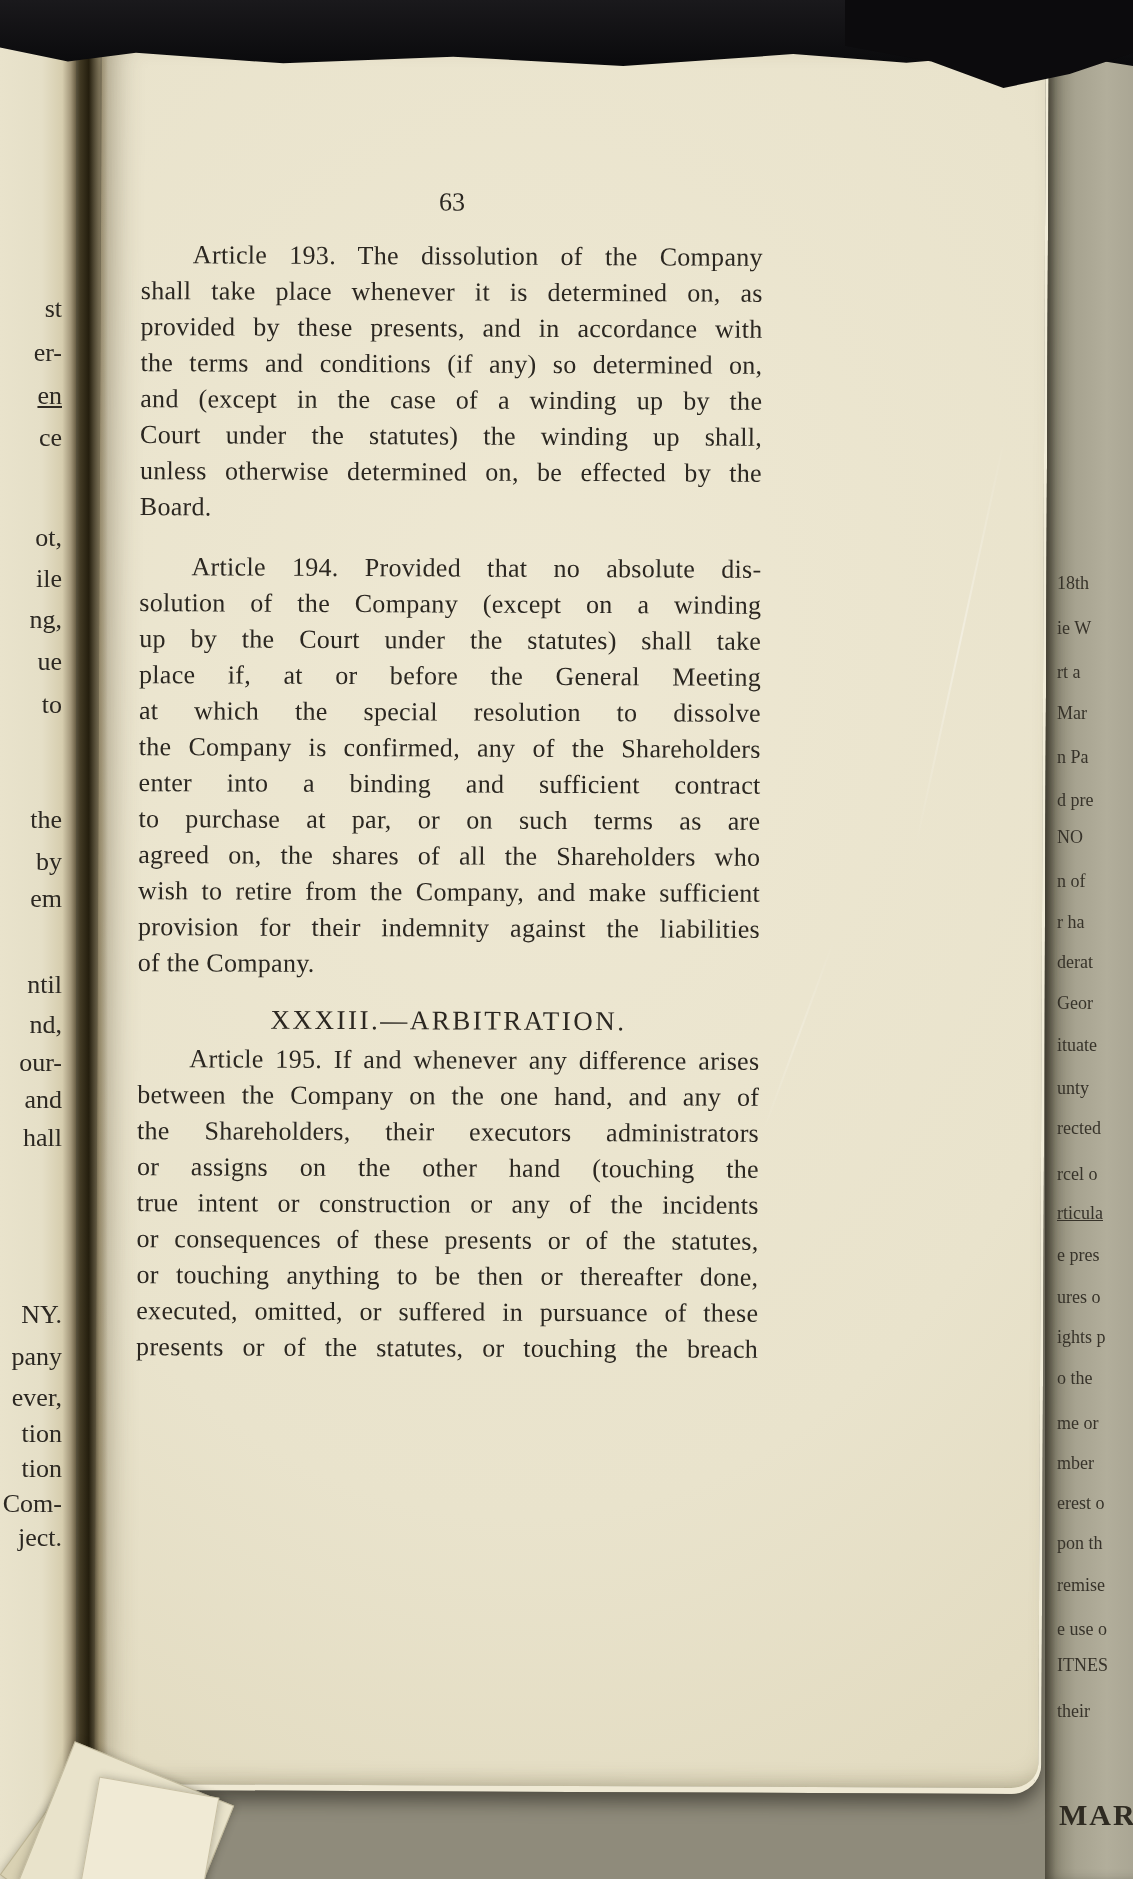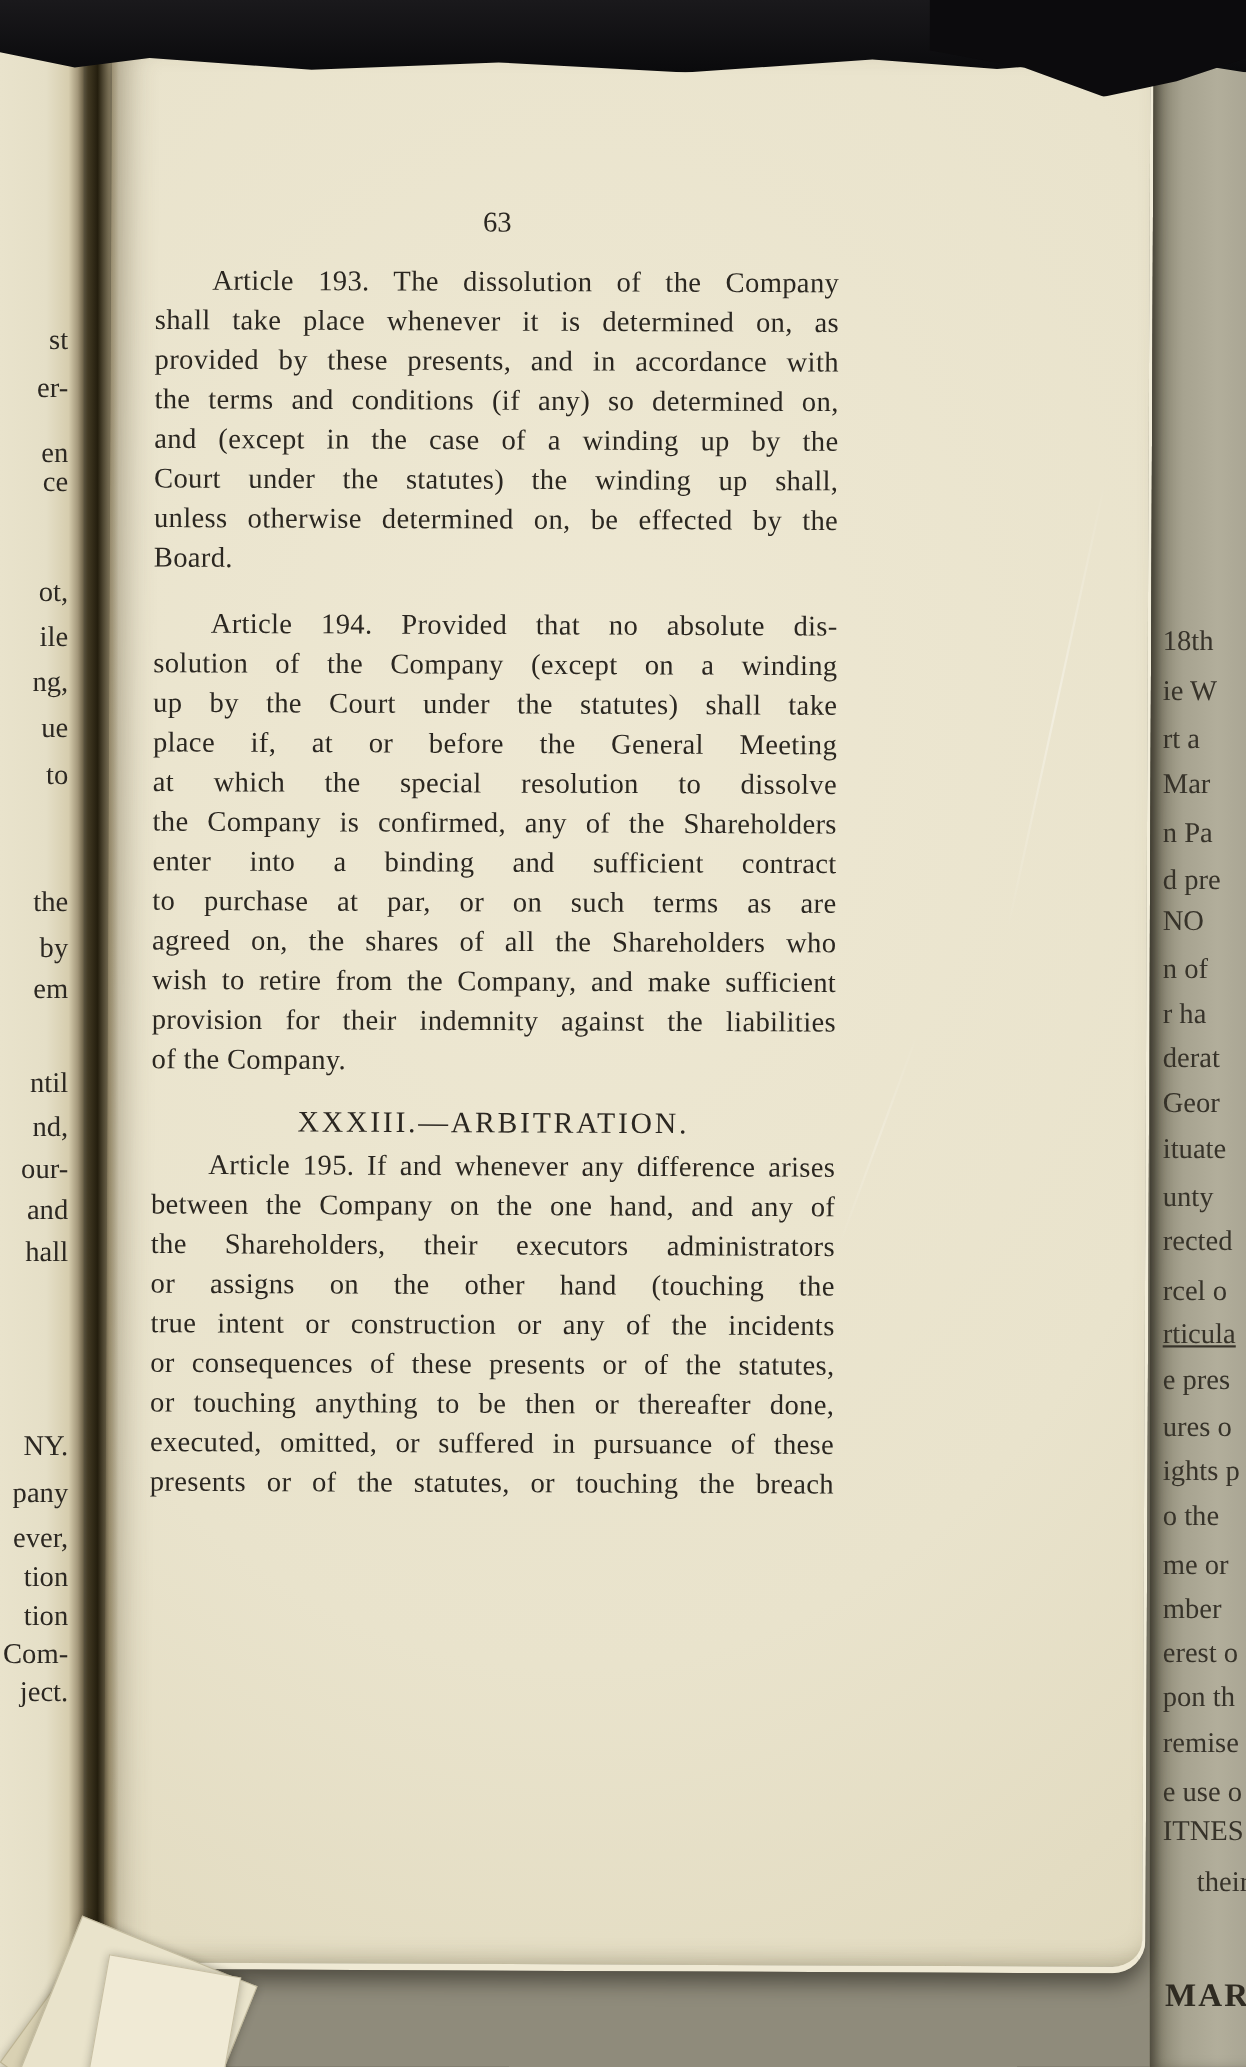--- a/index.html
+++ b/index.html
@@ -19,21 +19,21 @@
     font-size:34px;letter-spacing:14px;color:#504c3b;opacity:.85;
   }
   
   .right-page{
     position:absolute;left:1045px;top:0;width:88px;height:100%;
     background:linear-gradient(90deg,#767260 0%,#8f8b77 12%,#a7a390 35%,#b2ae9b 70%,#aaa694 100%);
     box-shadow:inset 10px 0 14px -6px rgba(25,22,14,.55);
   }
   .rfrag{
     position:absolute;left:12px;height:34px;line-height:34px;
-    font-size:26px;color:#37332a;white-space:nowrap;
+    font-size:18px;color:#37332a;white-space:nowrap;
   }
   .rfrag.strong{font-weight:normal;}
   .mar{
     position:absolute;left:14px;top:1798px;
     font-size:30px;font-weight:bold;letter-spacing:2px;color:#2f2b22;white-space:nowrap;
   }
   
   .main-page{
     position:absolute;left:98px;top:50px;width:947px;height:1742px;
     box-sizing:border-box;
@@ -127,21 +127,21 @@
         <div class="rfrag" style="top: 1280px;">ures o</div>
         <div class="rfrag" style="top: 1320px;">ights p</div>
         <div class="rfrag" style="top: 1361px;">o the</div>
         <div class="rfrag" style="top: 1406px;">me or</div>
         <div class="rfrag" style="top: 1446px;">mber</div>
         <div class="rfrag" style="top: 1486px;">erest o</div>
         <div class="rfrag" style="top: 1526px;">pon th</div>
         <div class="rfrag" style="top: 1568px;">remise</div>
         <div class="rfrag" style="top: 1612px;">e use o</div>
         <div class="rfrag strong" style="top: 1648px;">ITNES</div>
-        <div class="rfrag" style="top: 1694px; margin-left: 31px;">their</div>
+        <div class="rfrag" style="top: 1694px;">their</div>
       </div>
     <div class="mar">MAR</div>
   </div>
 
   <div class="main-page">
     <div class="text-col">
       <div class="page-number">63</div>
       <div class="para">
           <div class="jline indent">Article 193. The dissolution of the Company</div>
           <div class="jline">shall take place whenever it is determined on, as</div>
@@ -182,21 +182,21 @@
     <div class="scratch s1"></div>
     <div class="scratch s2"></div>
   </div>
 
   <div class="gutter"></div>
 
   <div class="left-page">
     <div class="lp-frags">
         <div class="lfrag" style="top: 292px;">st</div>
         <div class="lfrag" style="top: 336px;">er-</div>
-        <div class="lfrag" style="top: 395px;">en</div>
+        <div class="lfrag" style="top: 379px; text-decoration: underline;">en</div>
         <div class="lfrag" style="top: 421px;">ce</div>
         <div class="lfrag" style="top: 521px;">ot,</div>
         <div class="lfrag" style="top: 562px;">ile</div>
         <div class="lfrag" style="top: 603px;">ng,</div>
         <div class="lfrag" style="top: 645px;">ue</div>
         <div class="lfrag" style="top: 688px;">to</div>
         <div class="lfrag" style="top: 803px;">the</div>
         <div class="lfrag" style="top: 845px;">by</div>
         <div class="lfrag" style="top: 882px;">em</div>
         <div class="lfrag" style="top: 968px;">ntil</div>

